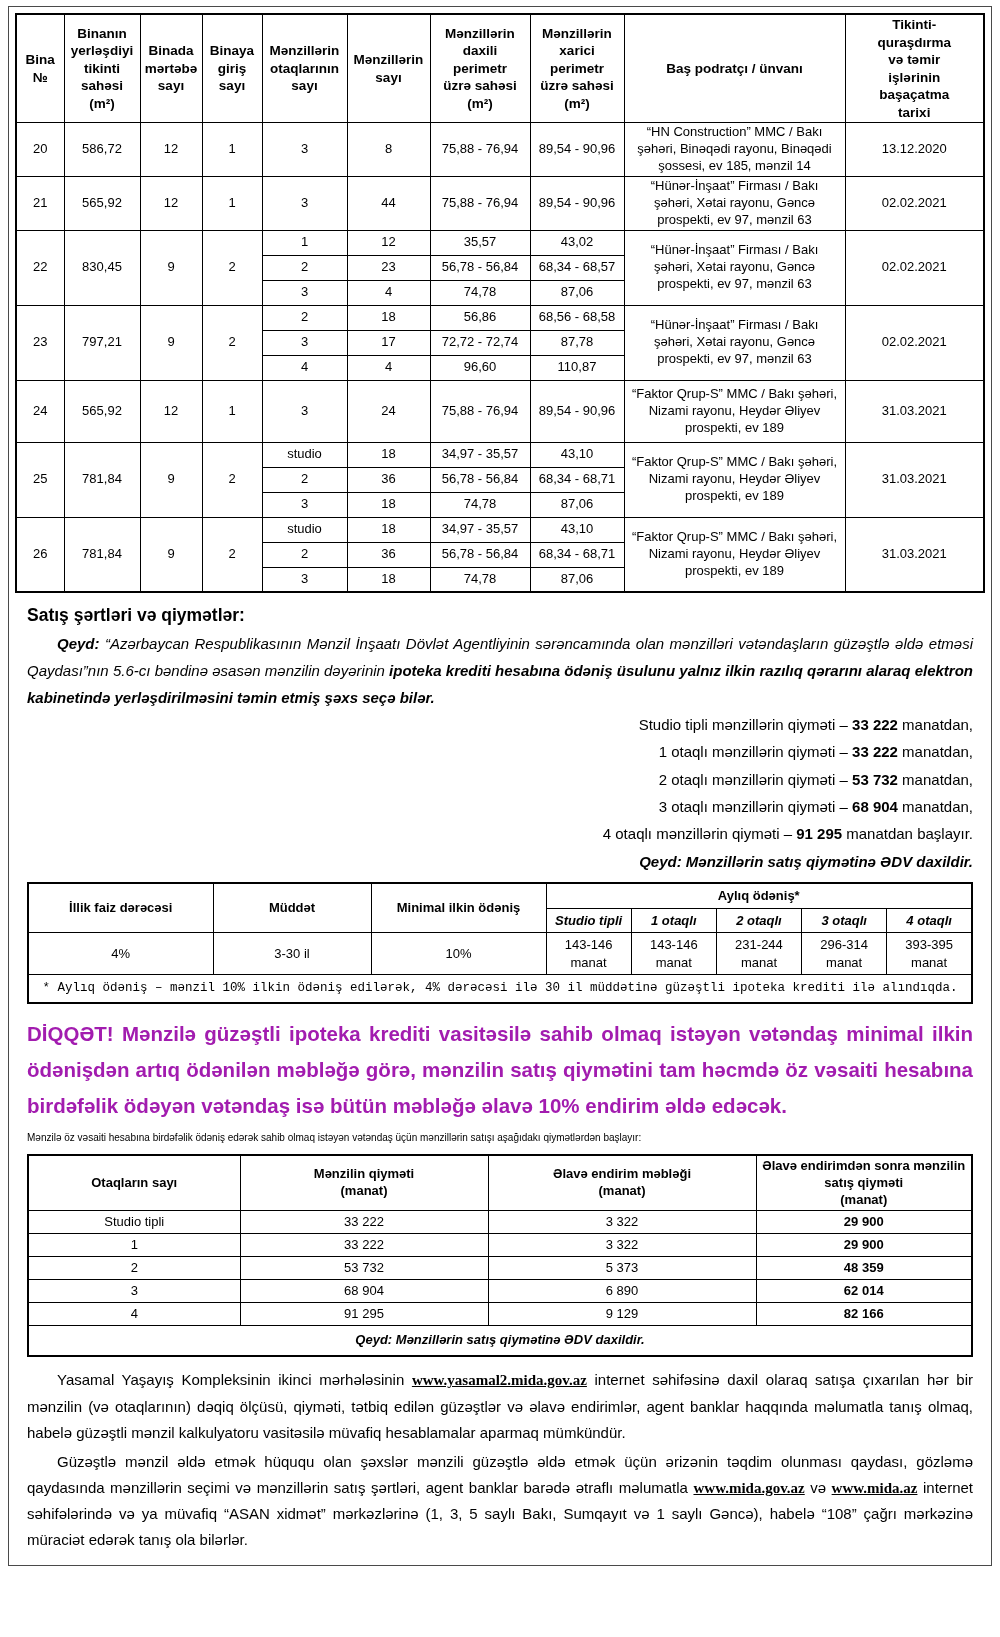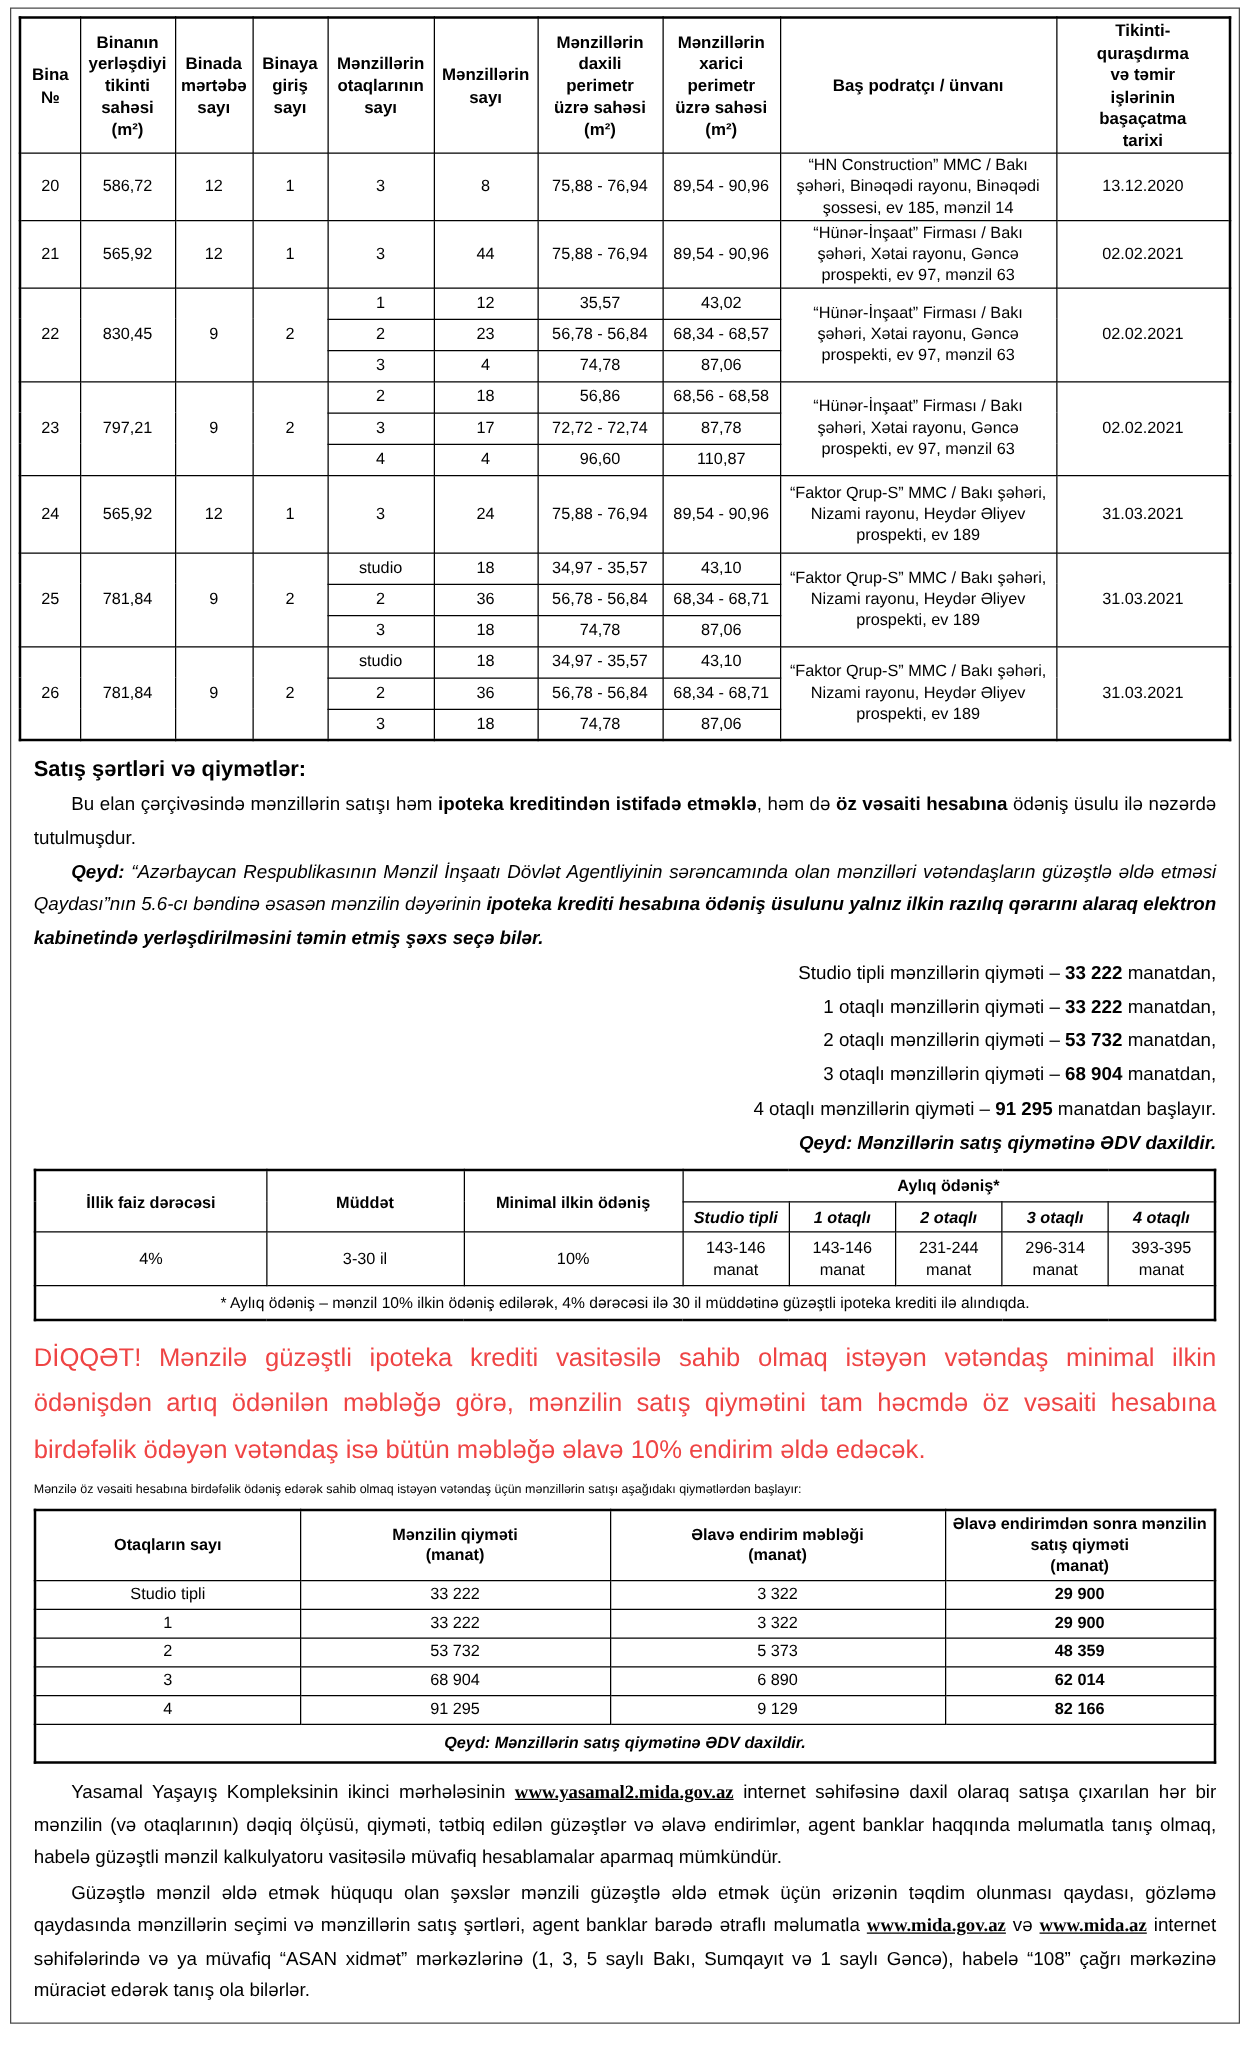--- a/index.html
+++ b/index.html
@@ -45,25 +45,25 @@
   .price { font-size: 15px; line-height: 1.82; margin-left: 30px; text-align: right; }
   .bi { font-weight: bold; font-style: italic; }
 
   
   .mort { border: 2px solid #000; table-layout: fixed; margin-top: 7px; }
   .mort th, .mort td {
     border: 1px solid #000; text-align: center; vertical-align: middle;
     font-size: 13px; padding: 3px 2px; line-height: 1.35;
   }
   .mort th.subc { font-style: italic; }
-  .mort td.fn { font-size: 12.5px; padding: 5px 4px; }
+  .mort td.fn { font-size: 12.5px; padding: 5px 4px; font-family: Liberation Mono, monospace; }
 
   
   .attention {
-    font-size: 20.5px; font-weight: normal; color: #ef4444;
+    font-size: 20.5px; font-weight: bold; color: #a21caf;
     line-height: 1.76; text-align: justify; margin: 12px 0 5px 0;
   }
   .cash { font-size: 10px; font-weight: normal; line-height: 1.75; text-align: justify; }
 
   
   .disc { border: 2px solid #000; table-layout: fixed; margin-top: 7px; }
   .disc th, .disc td {
     border: 1px solid #000; text-align: center; vertical-align: middle;
     font-size: 13px; padding: 2px 3px; line-height: 1.3;
   }
@@ -274,21 +274,20 @@
         <td>74,78</td>
         <td>87,06</td>
       </tr>
     </tbody>
   </table>
 
   <div class="txt">
 
     <h2 class="sale">Satış şərtləri və qiymətlər:</h2>
 
-    <p class="p ind"><span>Bu elan çərçivəsində mənzillərin satışı həm </span><b>ipoteka kreditindən istifadə etməklə</b><span>, həm də </span><b>öz vəsaiti hesabına</b><span> ödəniş üsulu ilə nəzərdə tutulmuşdur.</span></p>
 
     <p class="p ind it"><b>Qeyd: </b><span>“Azərbaycan Respublikasının Mənzil İnşaatı Dövlət Agentliyinin sərəncamında olan mənzilləri vətəndaşların güzəştlə əldə etməsi Qaydası”nın 5.6-cı bəndinə əsasən mənzilin dəyərinin </span><b>ipoteka krediti hesabına ödəniş üsulunu yalnız ilkin razılıq qərarını alaraq elektron kabinetində yerləşdirilməsini təmin etmiş şəxs seçə bilər.</b></p>
 
     <div>
       <p class="price"><span>Studio tipli mənzillərin qiyməti – </span><b>33 222</b><span> manatdan,</span></p>
       <p class="price"><span>1 otaqlı mənzillərin qiyməti – </span><b>33 222</b><span> manatdan,</span></p>
       <p class="price"><span>2 otaqlı mənzillərin qiyməti – </span><b>53 732</b><span> manatdan,</span></p>
       <p class="price"><span>3 otaqlı mənzillərin qiyməti – </span><b>68 904</b><span> manatdan,</span></p>
       <p class="price"><span>4 otaqlı mənzillərin qiyməti – </span><b>91 295</b><span> manatdan başlayır.</span></p>
     </div>

